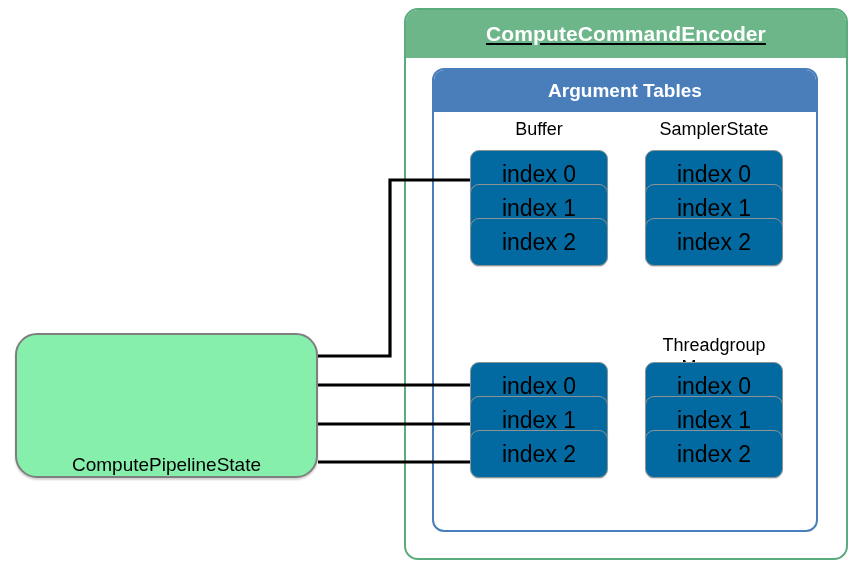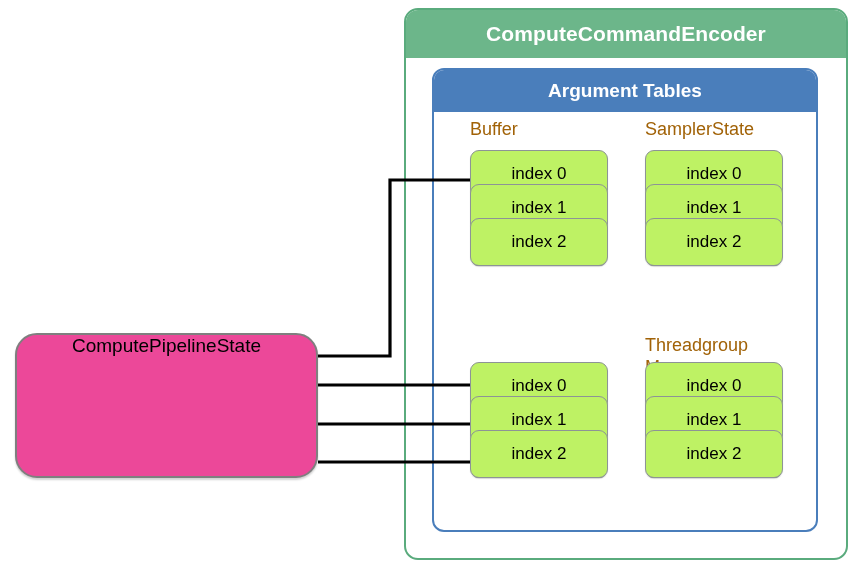--- a/index.html
+++ b/index.html
@@ -37,20 +37,21 @@
   }
   .encoder-header {
     position: absolute;
     left: 0; top: 0;
     width: 100%;
     height: 48px;
     background: #6cb68a;
     display: flex;
     align-items: center;
     justify-content: center;
+    text-decoration: underline;
   }
   .encoder-title {
     color: #ffffff;
     font-size: 21px;
     font-weight: bold;
     letter-spacing: 0.1px;
     white-space: nowrap;
   }
 
   
@@ -84,43 +85,43 @@
   }
 
   
   .group {
     position: absolute;
   }
   .group-label {
     position: absolute;
     left: 0;
     width: 100%;
-    text-align: left;
+    text-align: center;
     font-size: 18px;
-    color: #a16207;
+    color: #000000;
     line-height: 22px;
     white-space: pre-line;
   }
   .cards {
     position: absolute;
     left: 0;
   }
   .card {
     position: absolute;
     left: 0;
     width: 100%;
     height: 48px;
     box-sizing: border-box;
-    background: #bef264;
+    background: #0369a1;
     border: 1.6px solid #8d9496;
     border-radius: 9px;
     display: flex;
     align-items: center;
     justify-content: center;
-    font-size: 17px;
+    font-size: 23px;
     color: #000000;
     box-shadow: 0 1px 1px rgba(0,0,0,0.16);
   }
   
   .ghost {
     position: absolute;
     box-sizing: border-box;
     background: #eef0f0;
     border: 1.6px solid #9aa0a2;
     border-radius: 9px;
@@ -128,25 +129,25 @@
   }
 
   
   .pipeline-box {
     position: absolute;
     left: 15px;
     top: 333px;
     width: 303px;
     height: 145px;
     box-sizing: border-box;
-    background: #ec4899;
+    background: #86efac;
     border: 2.5px solid #7f7f7f;
     border-radius: 22px;
     display: flex;
-    align-items: flex-start;
+    align-items: flex-end;
     justify-content: center;
     box-shadow: 0 2px 2px rgba(0,0,0,0.18);
   }
   .pipeline-label {
     font-size: 19px;
     color: #000000;
     white-space: nowrap;
   }
 
   

